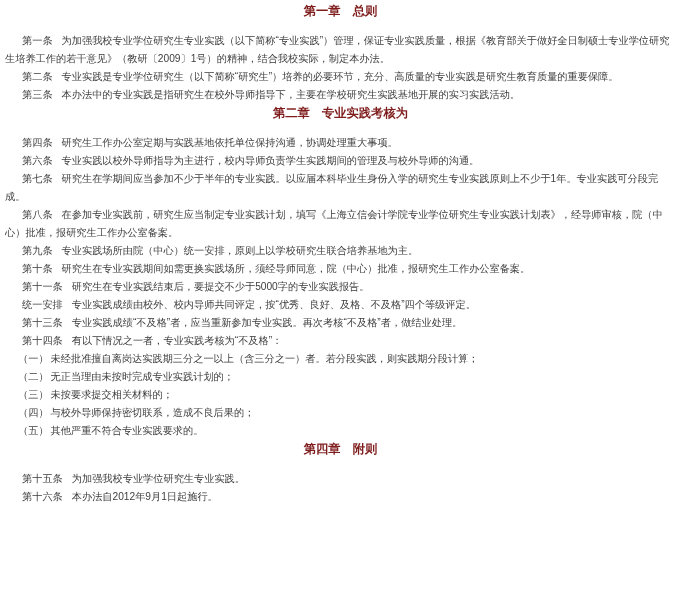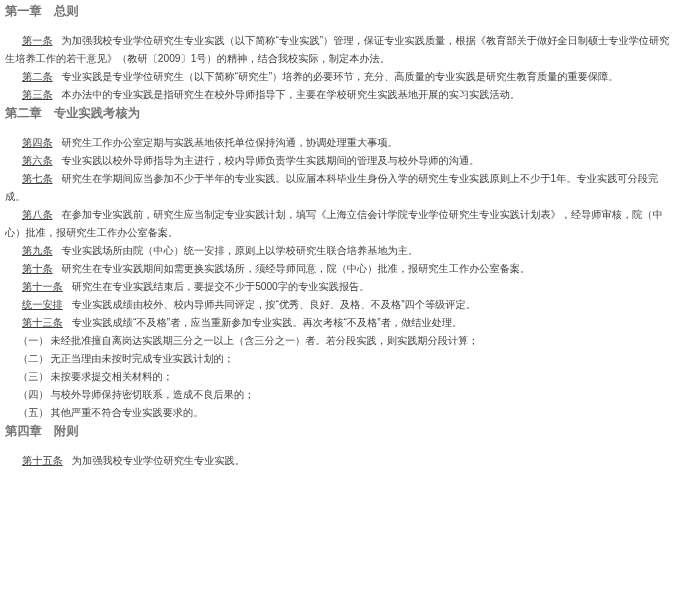--- a/index.html
+++ b/index.html
@@ -18,44 +18,43 @@
     width: 680px;
     padding: 2px 4px 0 5px;
     font-size: 10.2px;
     line-height: 18px;
     color: #3d3d3d;
     text-align: left;
     word-break: normal;
     line-break: strict;
   }
   .chapter-heading {
-    text-align: left;
+    text-align: center;
     font-weight: bold;
     font-size: 12.3px;
-    color: #737373;
+    color: #7f1d1d;
     margin: 0 0 12px 0;
     line-height: 18px;
   }
   .chapter-heading:first-child {
     margin-top: 0;
   }
   .chapter-heading .chapter-title {
     margin-left: 12px;
   }
   .article {
     margin: 0;
     text-indent: 17px;
   }
   .clause {
     margin: 0;
     text-indent: 13px;
   }
   .article .label {
     padding-right: 9px;
-    text-decoration: underline;
   }
   .clause .label {
     padding-right: 2px;
   }
 </style>
 </head>
 <body>
 
 <div class="doc" id="doc-root">
     <div class="chapter-heading"><span class="chapter-label">第一章</span><span class="chapter-title">总则</span></div>
@@ -65,20 +64,22 @@
     <div class="chapter-heading"><span class="chapter-label">第二章</span><span class="chapter-title">专业实践考核为</span></div>
     <p class="article"><span class="label">第四条</span><span class="text">研究生工作办公室定期与实践基地依托单位保持沟通，协调处理重大事项。</span></p>
     <p class="article"><span class="label">第六条</span><span class="text">专业实践以校外导师指导为主进行，校内导师负责学生实践期间的管理及与校外导师的沟通。</span></p>
     <p class="article"><span class="label">第七条</span><span class="text">研究生在学期间应当参加不少于半年的专业实践。以应届本科毕业生身份入学的研究生专业实践原则上不少于1年。专业实践可分段完成。</span></p>
     <p class="article"><span class="label">第八条</span><span class="text">在参加专业实践前，研究生应当制定专业实践计划，填写《上海立信会计学院专业学位研究生专业实践计划表》，经导师审核，院（中心）批准，报研究生工作办公室备案。</span></p>
     <p class="article"><span class="label">第九条</span><span class="text">专业实践场所由院（中心）统一安排，原则上以学校研究生联合培养基地为主。</span></p>
     <p class="article"><span class="label">第十条</span><span class="text">研究生在专业实践期间如需更换实践场所，须经导师同意，院（中心）批准，报研究生工作办公室备案。</span></p>
     <p class="article"><span class="label">第十一条</span><span class="text">研究生在专业实践结束后，要提交不少于5000字的专业实践报告。</span></p>
     <p class="article"><span class="label">统一安排</span><span class="text">专业实践成绩由校外、校内导师共同评定，按“优秀、良好、及格、不及格”四个等级评定。</span></p>
     <p class="article"><span class="label">第十三条</span><span class="text">专业实践成绩“不及格”者，应当重新参加专业实践。再次考核“不及格”者，做结业处理。</span></p>
+    <p class="article"><span class="label">第十四条</span><span class="text">有以下情况之一者，专业实践考核为“不及格”：</span></p>
     <p class="clause"><span class="label">（一）</span><span class="text">未经批准擅自离岗达实践期三分之一以上（含三分之一）者。若分段实践，则实践期分段计算；</span></p>
     <p class="clause"><span class="label">（二）</span><span class="text">无正当理由未按时完成专业实践计划的；</span></p>
     <p class="clause"><span class="label">（三）</span><span class="text">未按要求提交相关材料的；</span></p>
     <p class="clause"><span class="label">（四）</span><span class="text">与校外导师保持密切联系，造成不良后果的；</span></p>
     <p class="clause"><span class="label">（五）</span><span class="text">其他严重不符合专业实践要求的。</span></p>
     <div class="chapter-heading"><span class="chapter-label">第四章</span><span class="chapter-title">附则</span></div>
     <p class="article"><span class="label">第十五条</span><span class="text">为加强我校专业学位研究生专业实践。</span></p>
+    <p class="article"><span class="label">第十六条</span><span class="text">本办法自2012年9月1日起施行。</span></p>
   </div>
 
 </body></html>

